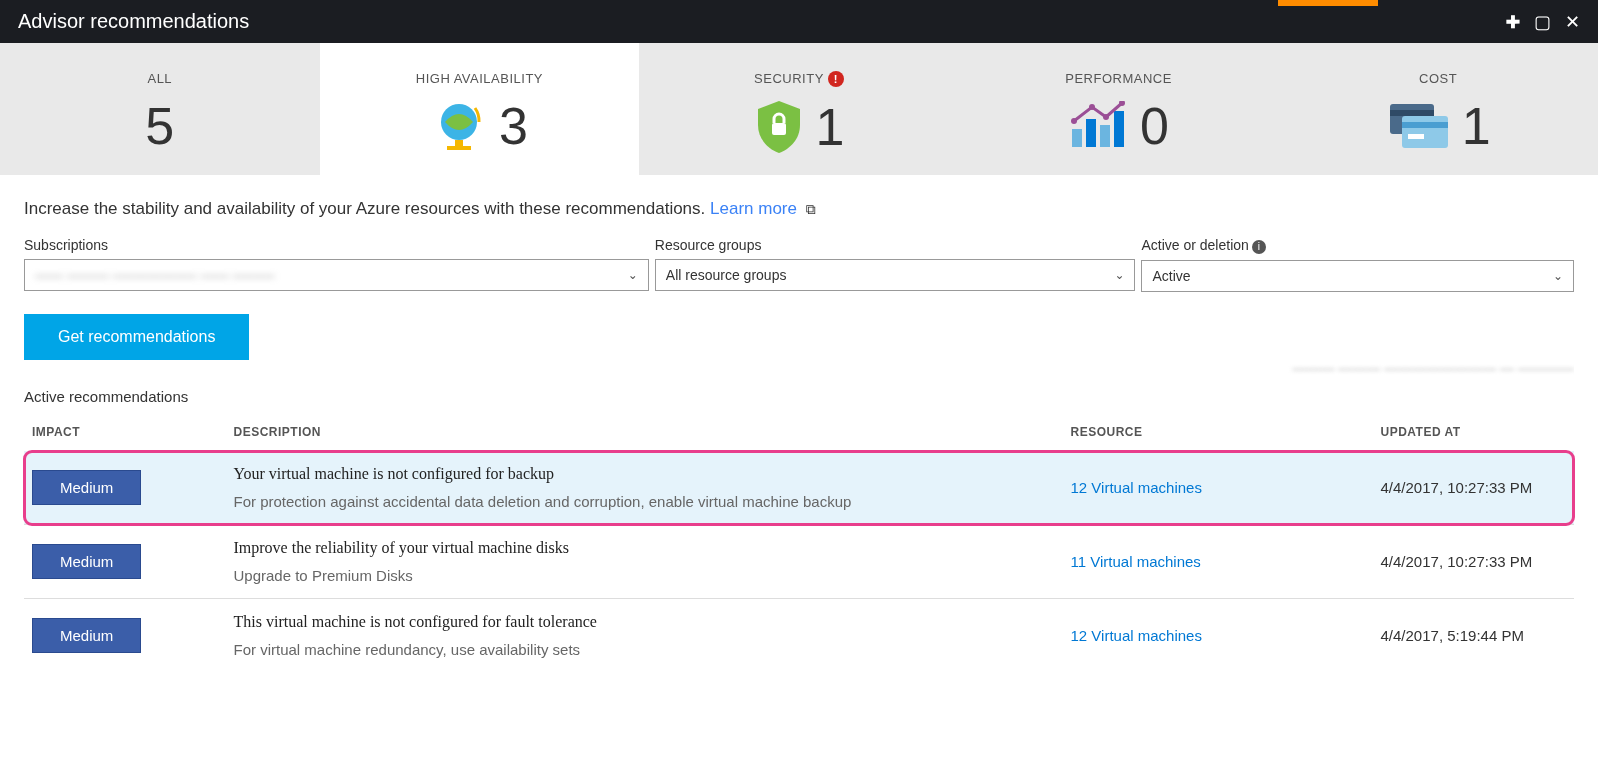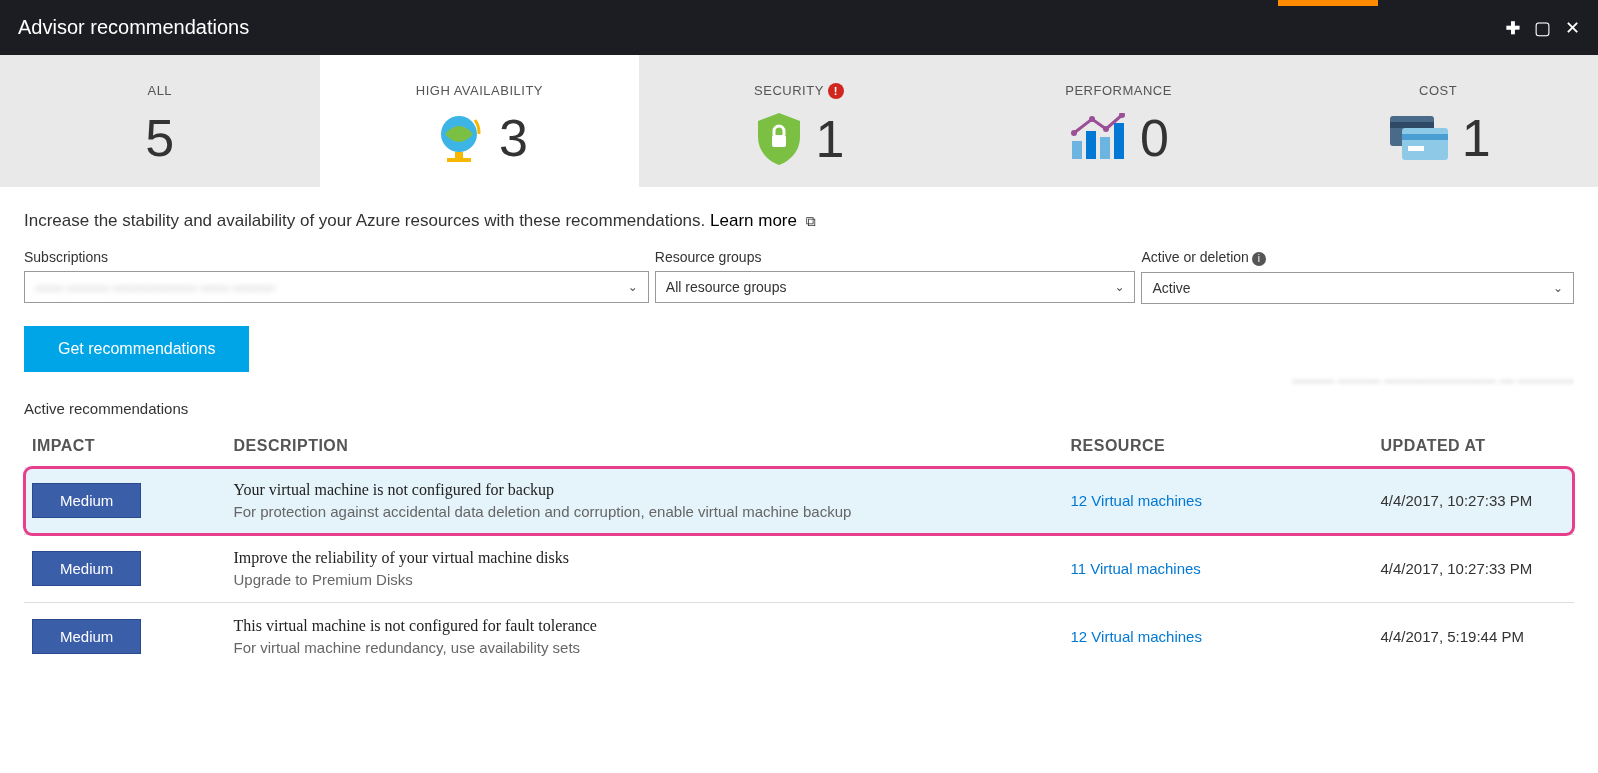--- a/index.html
+++ b/index.html
@@ -1,44 +1,44 @@
 <!DOCTYPE html>
 <html><head>
 <meta charset="utf-8">
 <style>
   * { box-sizing: border-box; }
   body { margin:0; font-family: "Segoe UI", Arial, sans-serif; font-size:14px; color:#333; background:#fff; }
-  .titlebar { background:#1b1d22; color:#fff; height:55px; display:flex; align-items:center; justify-content:space-between; padding:0 18px; }
+  .titlebar { background:#1b1d22; color:#fff; height:43px; display:flex; align-items:center; justify-content:space-between; padding:0 18px; }
   .titlebar .title { font-size:20px; font-weight:400; }
   .titlebar .win-icons { display:flex; gap:14px; align-items:center; font-size:18px;}
   .orange-notch { position:absolute; top:0; right:220px; width:100px; height:6px; background:#ff8c00; }
   .tabs { display:flex; background:#e9e9e9; }
   .tab { flex:1; text-align:center; padding:28px 0 14px; cursor:pointer; }
   .tab.active { background:#fff; }
   .tab-label { font-size:13px; color:#555; letter-spacing:0.5px; }
   .tab-body { display:flex; align-items:center; justify-content:center; gap:12px; margin-top:6px; height:68px;}
   .tab-count { font-size:52px; font-weight:300; color:#333; }
   .warn-dot { display:inline-block; width:16px; height:16px; border-radius:50%; background:#d1261f; color:#fff; font-size:11px; font-weight:bold; text-align:center; line-height:16px; margin-left:4px;}
   .content { padding:24px 24px 0 24px; }
   .intro { font-size:17px; color:#333; margin-bottom:18px; }
-  .intro a { color:#000000; text-decoration:none;text-align:right; }
+  .intro a { color:#3b82f6; text-decoration:none;text-align:right; }
   .filters { display:flex; gap:6px; }
   .filter { display:flex; flex-direction:column; flex:1; }
   .filter label { font-size:14px; color:#333; margin-bottom:6px; }
   .select { border:1px solid #999; height:32px; display:flex; align-items:center; justify-content:space-between; padding:0 10px; background:#fff;}
   .blurred { filter: blur(3px); color:#888;}
   .get-btn { margin-top:22px; background:#00a5e7; color:#fff; border:none; padding:14px 34px; font-size:16px; cursor:pointer;}
   .section-title { font-size:15px; font-weight:400; margin-top:28px; }
   .sub-scope { float:right; color:#aaa; filter:blur(2px); font-size:14px;}
   table { width:100%; border-collapse:collapse; margin-top:12px; }
-  th { text-align:left; font-size:16px; color:#555; font-weight:600; padding:8px 8px 12px; letter-spacing:0.5px;}
+  th { text-align:left; font-size:12px; color:#555; font-weight:600; padding:8px 8px 12px; letter-spacing:0.5px;}
   td { padding:14px 8px; border-top:1px solid #ddd; vertical-align:middle; font-size:15px;}
   .impact-badge { background:#3b5ea9; color:#fff; padding:8px 27px; display:inline-block; font-size:15px; border:1px solid #2a4a8f;}
   .desc-title { font-weight:400; font-size:16px; color:#222;font-family:Liberation Serif, serif; }
-  .desc-sub { color:#666; font-size:15px; margin-top:4px;}
+  .desc-sub { color:#666; font-size:15px; margin-top:10px;}
   .res-link { color:#0078d4; }
   tr.highlight { background:#e5f3fb; outline:3px solid #e83e8c; outline-offset:-2px; border-radius:8px;}
   tr.highlight td { border-top:none; }
   .chev { font-size:12px; color:#555; }
   .info-icon { display:inline-block; width:14px; height:14px; border-radius:50%; background:#555; color:#fff; font-size:10px; text-align:center; line-height:14px; margin-left:3px;}
   .ext-icon { font-size:14px; margin-left:4px;}
   svg { display:block; }
 </style>
 </head>
 <body>

